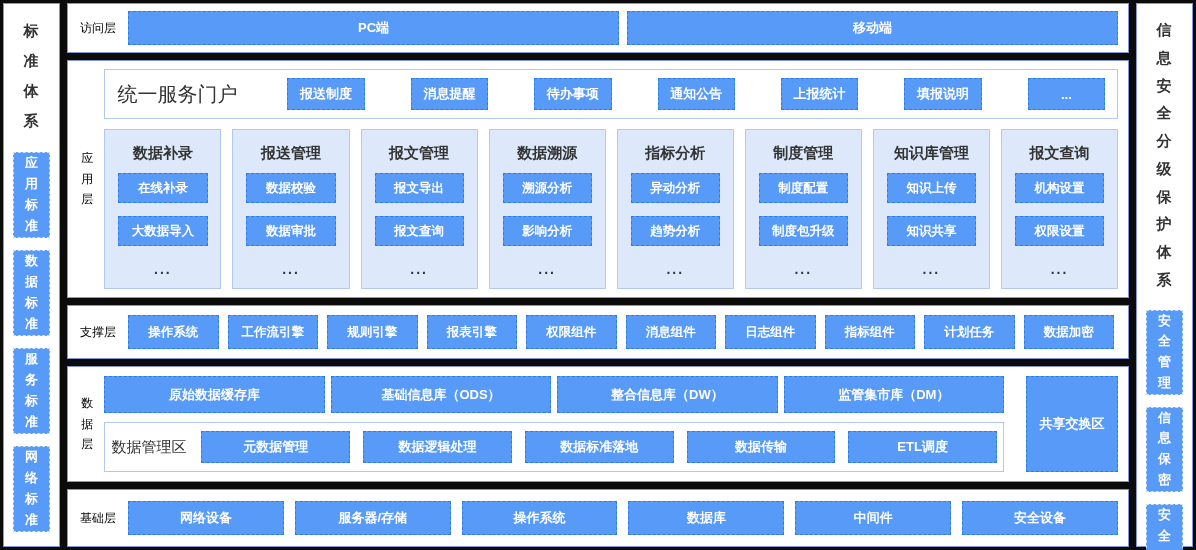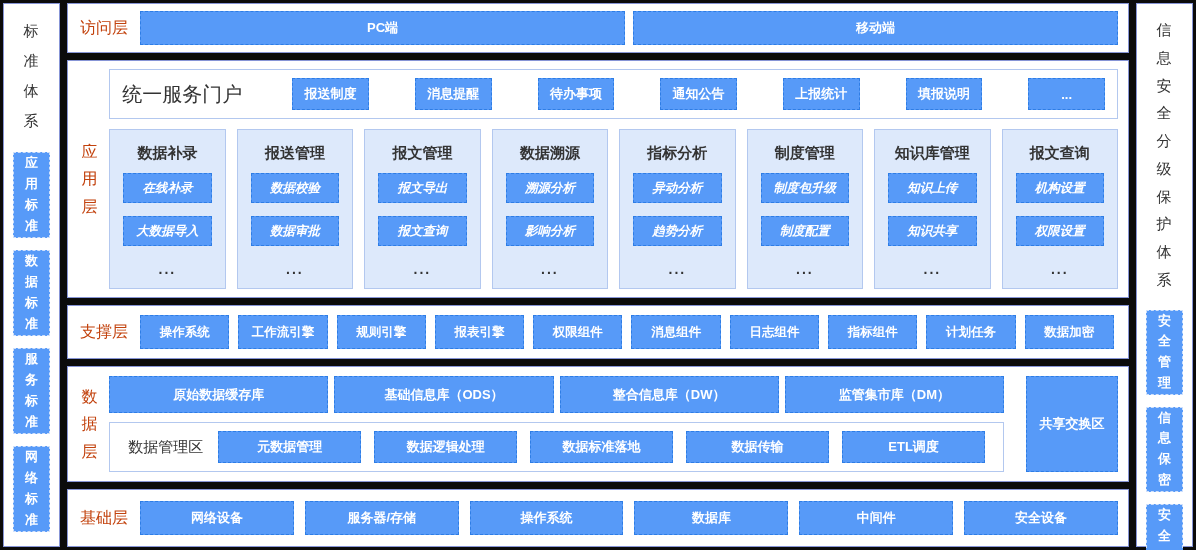--- a/index.html
+++ b/index.html
@@ -22,37 +22,38 @@
   .sidebar {
     width:57px; flex:0 0 57px;
     display:flex; flex-direction:column; align-items:center;
     padding:12px 0 8px;
   }
   .sidebar-title {
     width:2.1em; text-align:center;
     font-size:15px; color:#333; letter-spacing:1px;
     line-height:1.85; word-break:break-all;
     margin-bottom:10px;
+    font-weight:bold;
   }
   .sidebar-title.one-col { width:1.2em; line-height:2.0; }
   .vbox {
     width:37px; flex:1; margin:6px 0;
     background:#579af8; border:1px dashed #cfe0fb;
     color:#fff; font-size:13px; font-weight:bold;
     display:flex; align-items:center; justify-content:center;
     text-align:center;
   }
   .vbox span { width:1.1em; word-break:break-all; line-height:1.6; display:block; }
   
   .main {
     flex:1; display:flex; flex-direction:column; gap:7px;
   }
   .layer { display:flex; align-items:center; }
   .layer-label {
-    font-size:16px; color:#c2410c; white-space:nowrap;
+    font-size:12px; color:#000000; white-space:nowrap;
     padding:0 12px 0 12px; flex:0 0 auto;
   }
   .layer-label.vertical {
     width:1.2em; white-space:normal; word-break:break-all;
     line-height:1.7; text-align:center; padding:0 0 0 0;
     margin:0 10px 0 12px;
   }
   .bluebox {
     background:#579af8; border:1px dashed #2e7de5;
     color:#fff; font-size:13px; font-weight:bold;
@@ -74,36 +75,36 @@
   }
   .portal-label { font-size:20px; color:#333; white-space:nowrap; margin-right:4px; }
   .portal .bluebox { flex:1; height:32px;margin-left:32px; }
   .modules { flex:1; display:flex; gap:11px; }
   .module {
     flex:1; background:#dde9fb; border:1px solid #b3c8ef;
     display:flex; flex-direction:column; align-items:center;
     padding:8px 8px 6px;
   }
   .module-title { font-size:15px; color:#333; margin:6px 0 10px; white-space:nowrap;font-weight:bold; }
-  .module .bluebox { width:90%; height:30px; margin-bottom:13px; font-size:12.5px;font-style:italic; }
+  .module .bluebox { width:90%; height:30px; margin-bottom:13px; font-size:12.5px; }
   .module-more { color:#333; font-size:14px; font-weight:bold; letter-spacing:2px; margin-top:2px; }
   
   .layer-support { height:54px; padding-right:14px; }
   .support-items { flex:1; display:flex; gap:9px; height:34px; }
   .support-items .bluebox { flex:1; font-size:12.5px; }
   
   .layer-data { height:116px; align-items:stretch; padding:9px 10px 9px 0; }
   .layer-data .layer-label.vertical { align-self:center; }
   .data-content { flex:1; display:flex; gap:10px; }
   .data-left { flex:1; display:flex; flex-direction:column; gap:9px; }
   .stores { display:flex; gap:6px; height:37px; }
   .stores .bluebox { flex:1; }
   .mgmt {
     flex:1; border:1px solid #b3c8ef; background:#fff;
-    display:flex; align-items:center; padding:0 18px; gap:13px;
+    display:flex; align-items:center; padding:0 6px; gap:13px;
   }
   .mgmt-label { font-size:15px; color:#333; white-space:nowrap; margin-right:2px; }
   .mgmt .bluebox { flex:1; height:32px; }
   .exchange {
     flex:0 0 92px;
     background:#579af8; border:1px dashed #2e7de5;
     color:#fff; font-size:13px; font-weight:bold;
     display:flex; align-items:center; justify-content:center;margin-left:12px;
   }
   
@@ -183,22 +184,22 @@
             <div class="module-more">...</div>
           </div>
           <div class="module">
             <div class="module-title">指标分析</div>
             <div class="bluebox">异动分析</div>
             <div class="bluebox">趋势分析</div>
             <div class="module-more">...</div>
           </div>
           <div class="module">
             <div class="module-title">制度管理</div>
+            <div class="bluebox">制度配置</div>
             <div class="bluebox">制度包升级</div>
-            <div class="bluebox">制度配置</div>
             <div class="module-more">...</div>
           </div>
           <div class="module">
             <div class="module-title">知识库管理</div>
             <div class="bluebox">知识上传</div>
             <div class="bluebox">知识共享</div>
             <div class="module-more">...</div>
           </div>
           <div class="module">
             <div class="module-title">报文查询</div>

